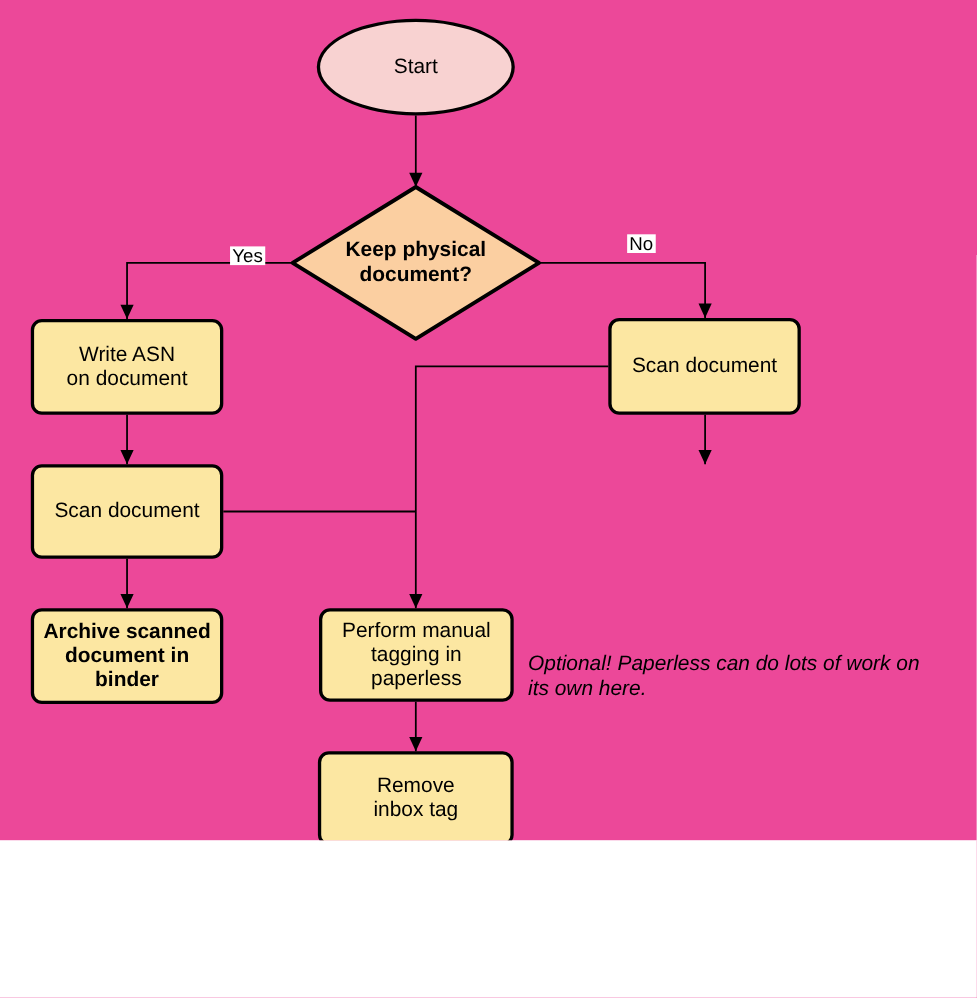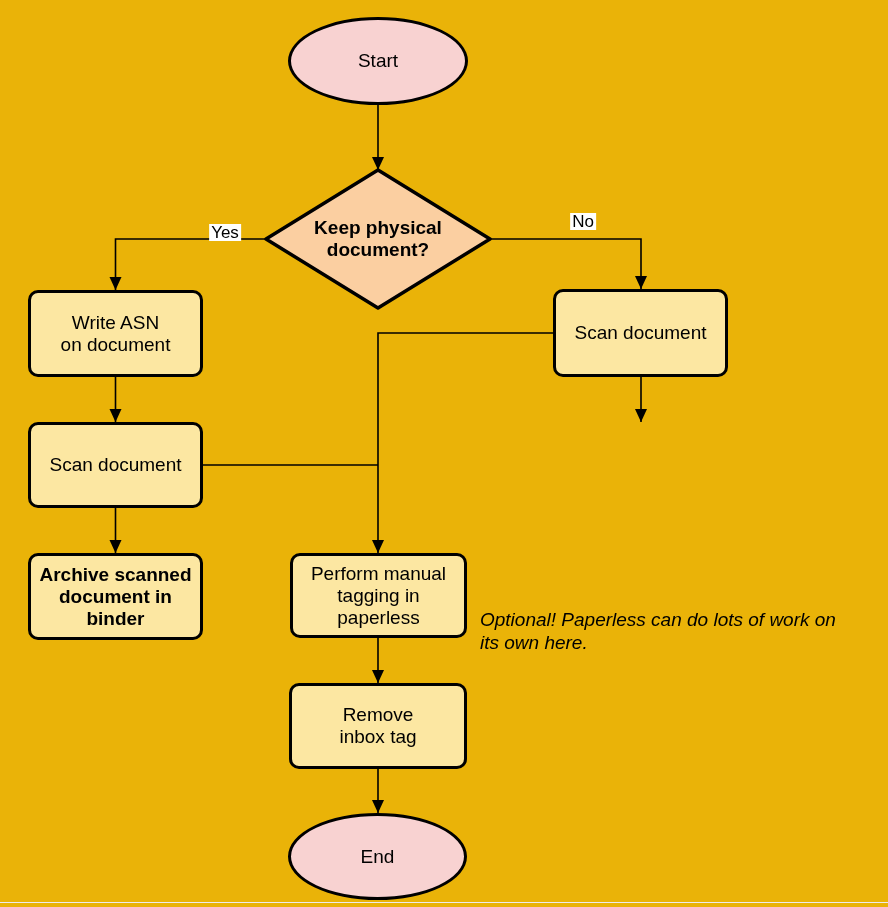--- a/index.html
+++ b/index.html
@@ -1,20 +1,20 @@
 <!DOCTYPE html>
 <html><head>
 <meta charset="utf-8">
 <style>
   html, body { margin: 0; padding: 0; background: #ffffff; }
   #canvas {
     position: relative;
     width: 888px;
-    height: 907px;
-    background: #eab308;
+    height: 764px;
+    background: #ec4899;
     font-family: "Liberation Sans", "DejaVu Sans", sans-serif;
     color: #000000;
     overflow: hidden;
   }
   #wires { position: absolute; left: 0; top: 0; width: 888px; height: 907px; }
 
   .node {
     position: absolute;
     display: flex;
     align-items: center;
@@ -131,18 +131,18 @@
   </div>
   <div class="node rect" style="left:289px; top:683px; width:178px; height:86px;">
     <span class="nl">Remove
 inbox tag</span>
   </div>
 
   <div class="node terminator" style="left:288px; top:813px; width:179px; height:87px;">
     <span class="nl">End</span>
   </div>
 
-  <div class="annotation" style="left:480px; top:592px; width:400px;margin-top:16px;">Optional! Paperless can do lots of work on
+  <div class="annotation" style="left:480px; top:592px; width:400px;">Optional! Paperless can do lots of work on
 its own here.</div>
 
   <div class="bottom-divider"></div>
 
 </div>
 
 </body></html>

